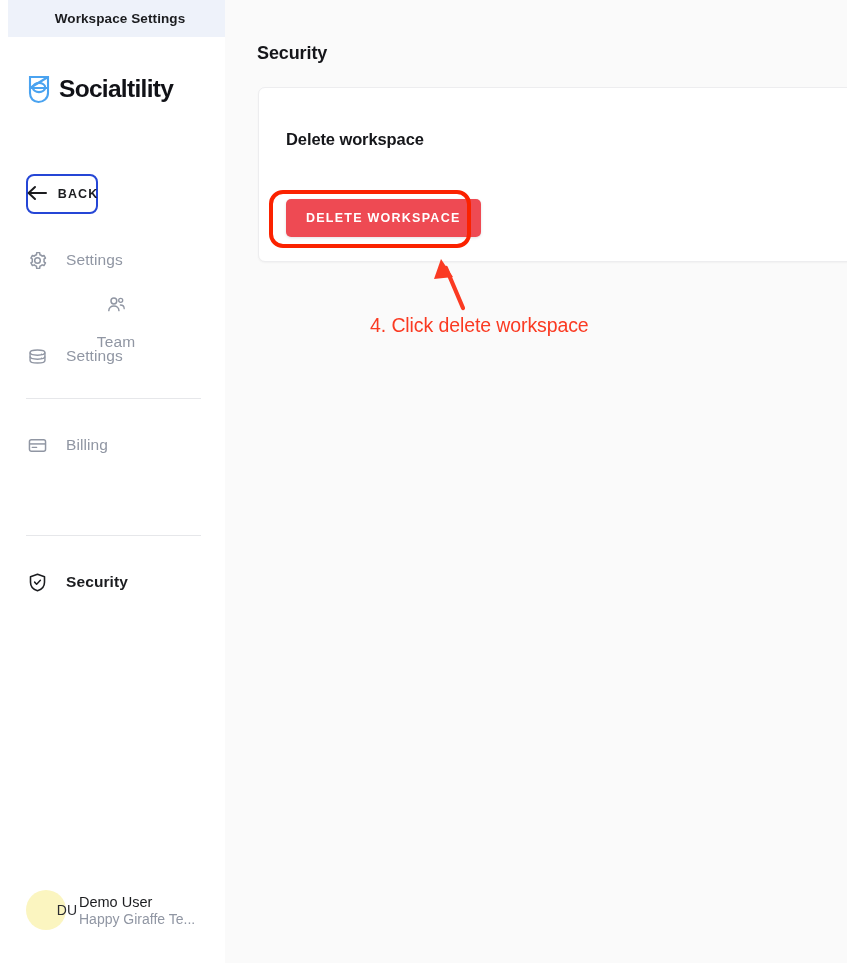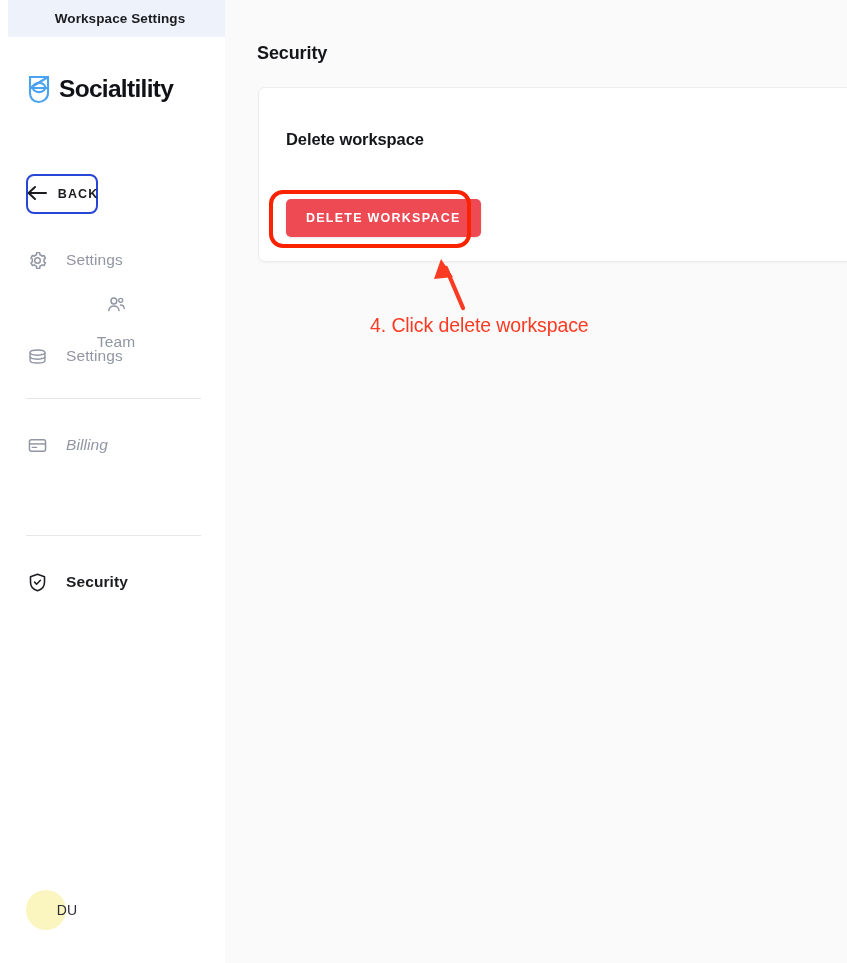--- a/index.html
+++ b/index.html
@@ -339,21 +339,21 @@
           <path d="M3.5 12.1v4.4c0 1.7 3.8 3 8.5 3s8.5-1.3 8.5-3v-4.4" stroke="#9096a3" stroke-width="1.6"></path>
           <circle cx="16.6" cy="9.4" r="0.85" fill="#9096a3"></circle>
           <circle cx="16.6" cy="14.1" r="0.85" fill="#9096a3"></circle>
         </svg>
       </span>
       <span class="nav-label">Settings</span>
     </div>
 
     <div class="nav-divider" style="top:398px;"></div>
 
-    <div class="nav-item" style="top:430px;font-style:italic;">
+    <div class="nav-item" style="top:430px;">
       <span class="nav-icon">
         <svg width="21" height="21" viewBox="0 0 24 24" fill="none" xmlns="http://www.w3.org/2000/svg">
           <rect x="2.8" y="5.5" width="18.4" height="13" rx="2.2" stroke="#9096a3" stroke-width="1.7"></rect>
           <path d="M2.8 10.2h18.4" stroke="#9096a3" stroke-width="1.7"></path>
           <path d="M6 14.2h5" stroke="#9096a3" stroke-width="1.5" stroke-linecap="round"></path>
         </svg>
       </span>
       <span class="nav-label">Billing</span>
     </div>
 
@@ -366,20 +366,24 @@
           <path d="M12 2.6 20 5.4v6.2c0 4.7-3.3 8.4-8 9.8-4.7-1.4-8-5.1-8-9.8V5.4L12 2.6Z" stroke="#1b1c1f" stroke-width="1.8" stroke-linejoin="round" fill="none"></path>
           <path d="M8.7 11.6l2.3 2.3 4.3-4.4" stroke="#1b1c1f" stroke-width="1.7" stroke-linecap="round" stroke-linejoin="round" fill="none"></path>
         </svg>
       </span>
       <span class="nav-label">Security</span>
     </div>
 
     <div id="user-block">
       <div id="user-avatar">
         <span class="initials">DU</span>
+      </div>
+      <div id="user-meta">
+        <span class="user-name">Demo User</span>
+        <span class="user-team">Happy Giraffe Te...</span>
       </div>
     </div>
 
   </aside>
 
   <main id="main">
     <h1 id="page-title">Security</h1>
 
     <section id="security-card">
       <h2 id="card-heading">Delete workspace</h2>

